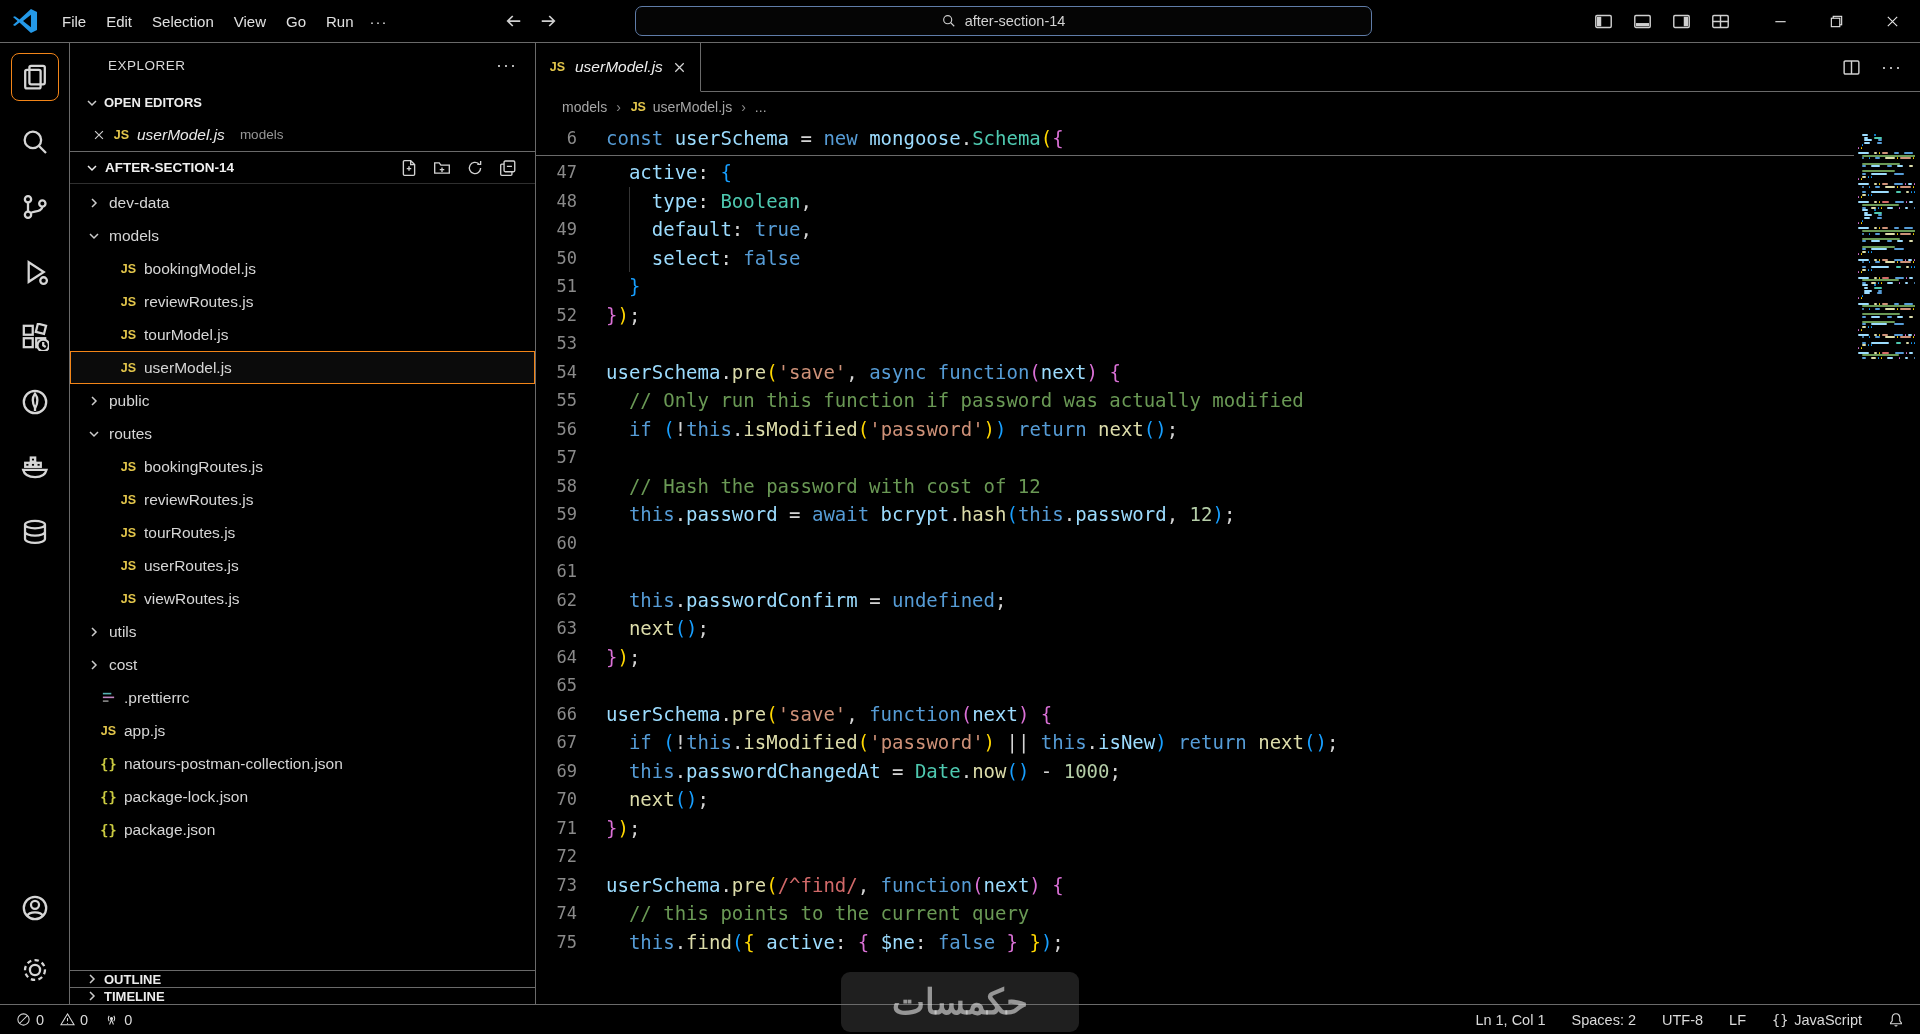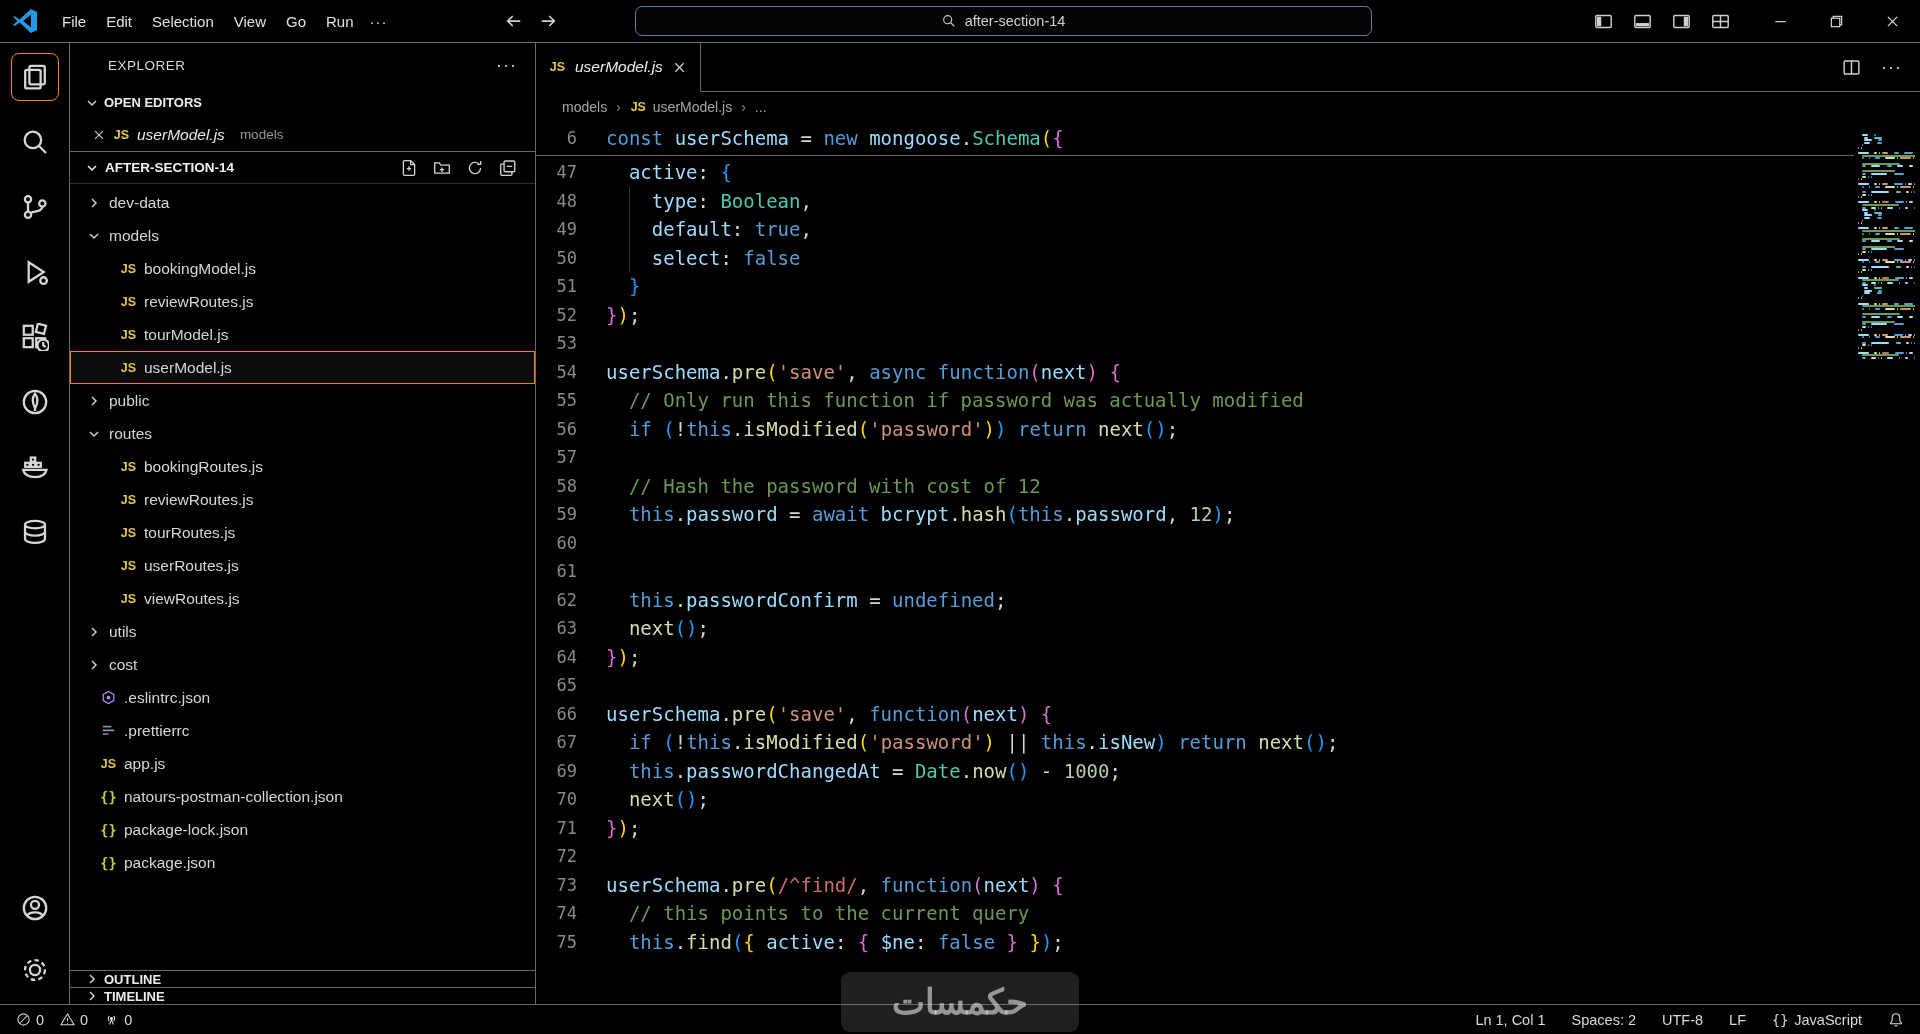--- a/index.html
+++ b/index.html
@@ -356,27 +356,20 @@
             <svg width="16" height="16" viewBox="0 0 16 16" data-interactable="false" style="flex:none">
               <path d="M6 4l4 4-4 4" fill="none" stroke="#cccccc" stroke-width="1.5"></path>
             </svg>
             <span class="tl" data-interactable="false">utils</span>
           </div>
           <div class="tree-row" data-interactable="true" style="padding-left: 16px;">
             <svg width="16" height="16" viewBox="0 0 16 16" data-interactable="false" style="flex:none">
               <path d="M6 4l4 4-4 4" fill="none" stroke="#cccccc" stroke-width="1.5"></path>
             </svg>
             <span class="tl" data-interactable="false">cost</span>
-          </div>
-          <div class="tree-row" data-interactable="true" style="padding-left: 30px;">
-            <svg class="fi" width="15" height="15" viewBox="0 0 16 16" data-interactable="false">
-              <path d="M8 1.5l5.6 3.2v6.6L8 14.5l-5.6-3.2V4.7z" fill="none" stroke="#b18bf4" stroke-width="1.3"></path>
-              <circle cx="8" cy="8" r="2" fill="#b18bf4"></circle>
-            </svg>
-            <span class="tl" data-interactable="false">.eslintrc.json</span>
           </div>
           <div class="tree-row" data-interactable="true" style="padding-left: 30px;">
             <svg class="fi" width="15" height="15" viewBox="0 0 16 16" data-interactable="false">
               <rect x="2" y="3" width="9" height="1.7" fill="#56b3b4"></rect>
               <rect x="2" y="7" width="12" height="1.7" fill="#bf85bf"></rect>
               <rect x="2" y="11" width="6" height="1.7" fill="#8a8a8a"></rect>
             </svg>
             <span class="tl" data-interactable="false">.prettierrc</span>
           </div>
           <div class="tree-row" data-interactable="true" style="padding-left: 30px;">

